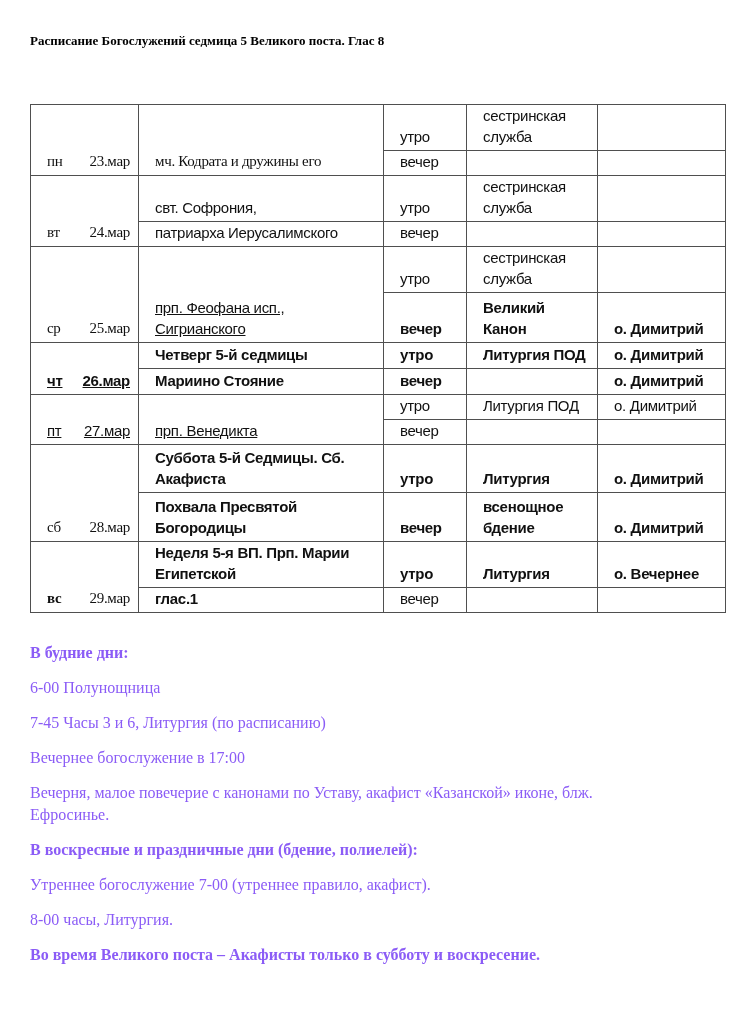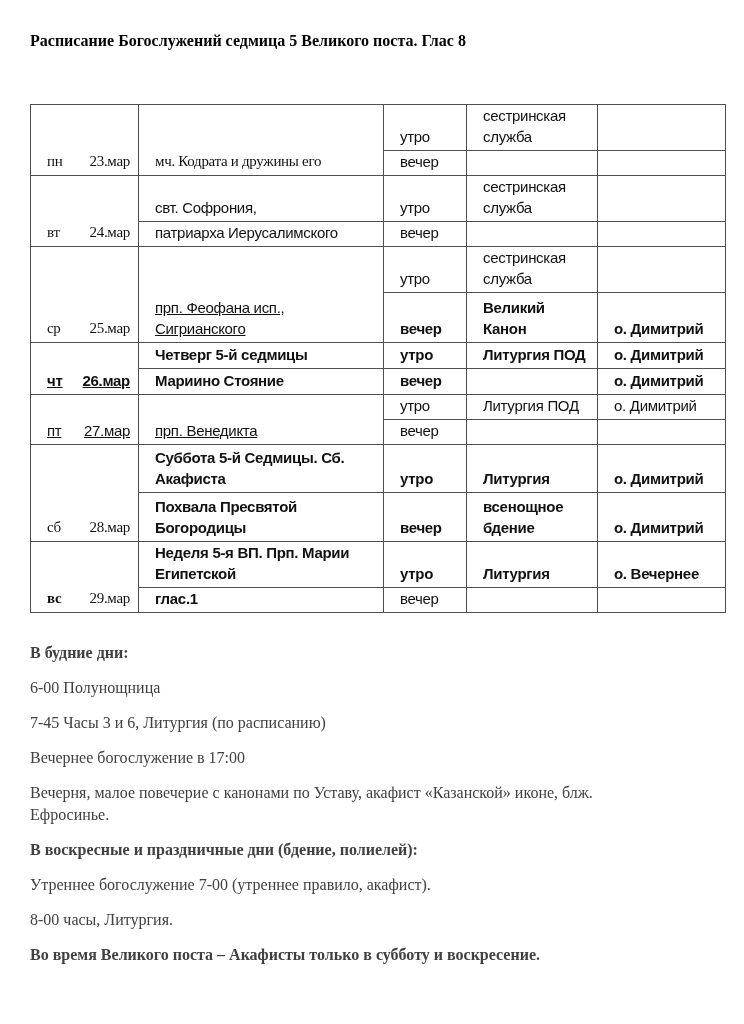--- a/index.html
+++ b/index.html
@@ -3,21 +3,21 @@
 <meta charset="utf-8">
 <style>
   html,body { margin:0; padding:0; }
   body {
     width:744px; height:1024px; background:#ffffff; color:#000;
     font-family:"Liberation Serif", serif; overflow:hidden;
   }
   .page { padding:30px 19px 0 30px; }
 
   .doc-title {
-    margin:0; font-size:16px; line-height:22px; font-weight:bold;
+    margin:0; font-size:13px; line-height:22px; font-weight:bold;
     font-family:"Liberation Serif", serif; color:#000;
   }
 
   table.schedule {
     border-collapse:collapse; table-layout:fixed; width:695px;
     margin-top:52px;
     font-family:"Liberation Sans", sans-serif;
     font-size:15px; line-height:21px; letter-spacing:-0.3px; color:#111;
   }
   table.schedule td {
@@ -31,21 +31,21 @@
   td.vmid { vertical-align:middle;font-family:Liberation Serif, serif; }
   td.vtop { vertical-align:top; padding-top:2px;text-decoration:underline; }
   td.bb-none { border-bottom:none; }
   td.bt-none { border-top:none;margin-top:48px; }
   .b { font-weight:bold; }
   .day-inner { display:flex; justify-content:space-between; align-items:baseline; }
 
   .notes { margin-top:29px; width:695px; }
   .notes p {
     margin:0 0 13px 0; font-size:16px; line-height:22px;
-    white-space:pre-line; font-family:"Liberation Serif", serif; color:#404040;
+    white-space:pre-line; font-family:"Liberation Serif", serif; color:#8b5cf6;
   }
   .notes p.b { font-weight:bold; }
 </style>
 </head>
 <body>
 
 <div class="page">
 
   <h1 class="doc-title">Расписание Богослужений седмица 5 Великого поста. Глас 8</h1>
 

